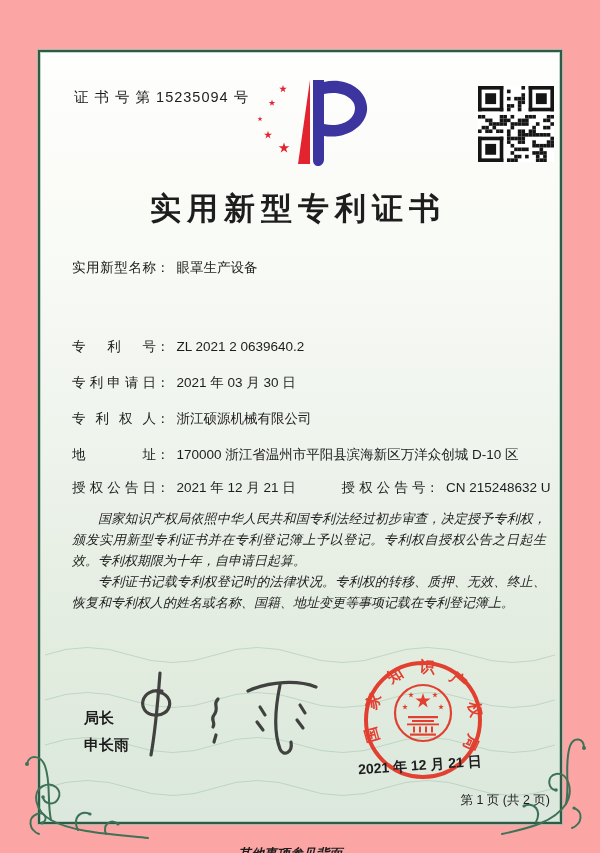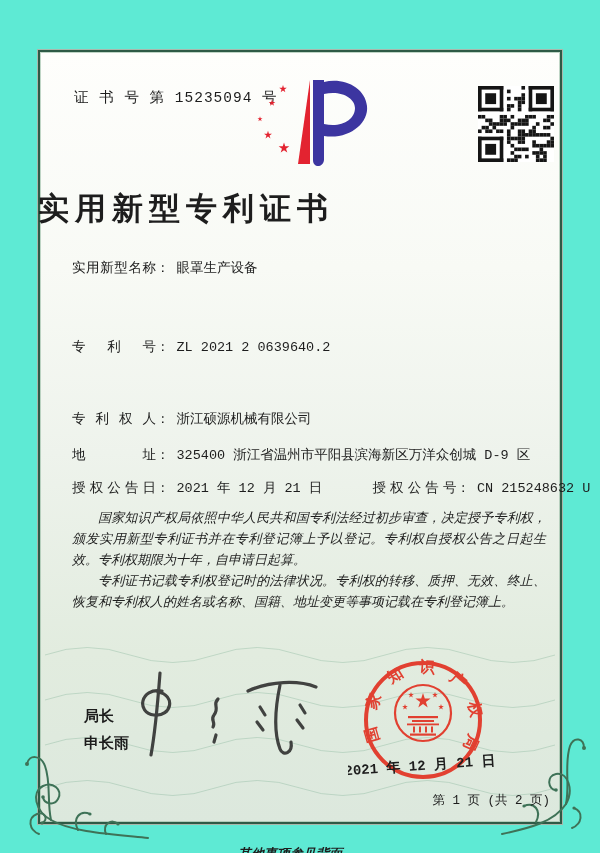--- a/index.html
+++ b/index.html
@@ -1,25 +1,25 @@
 <!DOCTYPE html>
 <html><head>
 <meta charset="utf-8">
 <style>
   html,body{margin:0;padding:0;}
-  .page{position:relative;width:600px;height:853px;overflow:hidden;background:#5eead4;
-        font-family:Liberation Mono, monospace;color:#1d1d1d;}
+  .page{position:relative;width:600px;height:853px;overflow:hidden;background:#fca5a5;
+        font-family:Liberation Sans, sans-serif;color:#1d1d1d;}
   .frame{position:absolute;left:38px;top:50px;width:520px;height:770px;
          border:2px solid #2e5a46;
          box-shadow:0 0 0 1px #aab7ab, inset 0 0 0 1px rgba(140,180,155,.55);
          background:linear-gradient(180deg,#fefefc 0%,#f8faf5 28%,#eef3ec 52%,#e2ecdf 78%,#dce8dd 100%);
          z-index:0;}
   .abs{position:absolute;}
   .cert-no{left:74px;top:88px;font-size:14.5px;letter-spacing:1px;z-index:3;}
-  .title{left:38px;top:188px;width:520px;text-align:left;font-size:31px;font-weight:bold;
+  .title{left:38px;top:188px;width:520px;text-align:center;font-size:31px;font-weight:bold;
          letter-spacing:6px;z-index:3;}
   .field{left:72px;font-size:13.5px;z-index:3;white-space:nowrap;}
   .flabel{display:inline-block;width:84px;text-align:justify;text-align-last:justify;vertical-align:bottom;}
   .fcolon{display:inline-block;}
   .fvalue{margin-left:7px;}
   .grant2{margin-left:42px;}
   .body-text{left:72px;width:474px;font-size:13px;font-style:italic;line-height:21px;
              text-align:justify;z-index:3;}
   .body-text p{margin:0;text-indent:2em;}
   .director{left:84px;top:704px;font-size:15px;font-weight:bold;line-height:27px;z-index:3;}
@@ -198,25 +198,28 @@
     </svg>
 
   <div class="abs title">实用新型专利证书</div>
 
   <div class="abs field" style="top:259px">
     <span class="flabel">实用新型名称</span><span class="fcolon">：</span><span class="fvalue">眼罩生产设备</span>
   </div>
   <div class="abs field" style="top:338px">
     <span class="flabel">专利号</span><span class="fcolon">：</span><span class="fvalue">ZL 2021 2 0639640.2</span>
   </div>
+  <div class="abs field" style="top:374px">
+    <span class="flabel">专利申请日</span><span class="fcolon">：</span><span class="fvalue">2021 年 03 月 30 日</span>
+  </div>
   <div class="abs field" style="top:410px">
     <span class="flabel">专利权人</span><span class="fcolon">：</span><span class="fvalue">浙江硕源机械有限公司</span>
   </div>
   <div class="abs field" style="top:446px">
-    <span class="flabel">地址</span><span class="fcolon">：</span><span class="fvalue">325400 浙江省温州市平阳县滨海新区万洋众创城 D-9 区</span>
+    <span class="flabel">地址</span><span class="fcolon">：</span><span class="fvalue">170000 浙江省温州市平阳县滨海新区万洋众创城 D-10 区</span>
   </div>
   <div class="abs field" style="top:479px">
     <span><span class="flabel">授权公告日</span><span class="fcolon">：</span><span class="fvalue">2021 年 12 月 21 日</span></span>
     <span class="grant2"><span class="flabel">授权公告号</span><span class="fcolon">：</span><span class="fvalue">CN 215248632 U</span></span>
   </div>
 
   <div class="abs body-text" style="top:508px">
     <p>国家知识产权局依照中华人民共和国专利法经过初步审查，决定授予专利权，颁发实用新型专利证书并在专利登记簿上予以登记。专利权自授权公告之日起生效。专利权期限为十年，自申请日起算。</p>
     <p>专利证书记载专利权登记时的法律状况。专利权的转移、质押、无效、终止、恢复和专利权人的姓名或名称、国籍、地址变更等事项记载在专利登记簿上。</p>
   </div>

